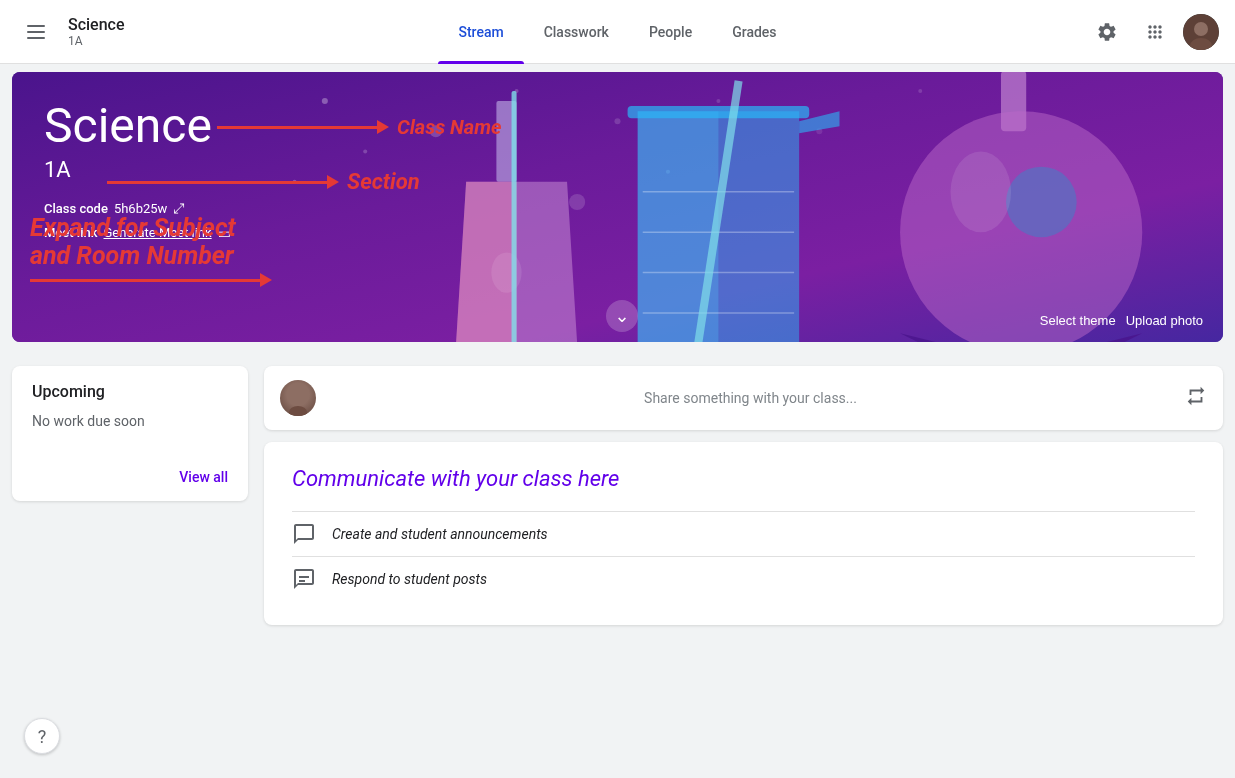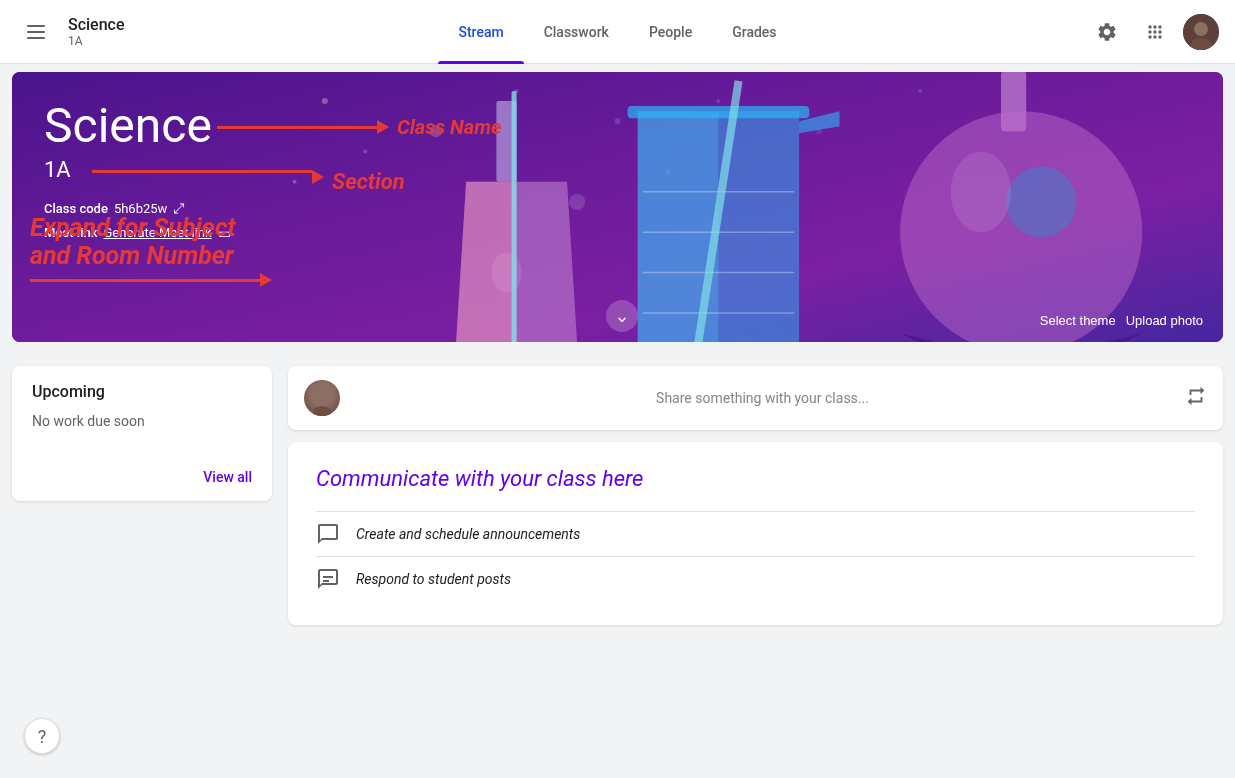--- a/index.html
+++ b/index.html
@@ -202,21 +202,21 @@
     
     .main-content {
       display: flex;
       gap: 16px;
       padding: 16px 12px;
       align-items: flex-start;
     }
 
     
     .sidebar {
-      width: 260px;
+      width: 236px;
       flex-shrink: 0;
     }
     .upcoming-card {
       background: #fff;
       border-radius: 8px;
       padding: 16px 20px;
       box-shadow: 0 1px 3px rgba(0,0,0,0.12);
     }
     .upcoming-title {
       font-size: 16px;
@@ -471,21 +471,21 @@
       <span class="banner-icon-small">▭</span>
     </div>
   </div>
 
   <div style="position:absolute; top:44px; left:205px; display:flex; align-items:center; z-index:5;">
     <div style="width:160px; height:3px; background:#e53935;"></div>
     <div style="width:0;height:0;border-top:7px solid transparent;border-bottom:7px solid transparent;border-left:12px solid #e53935;"></div>
     <span style="color:#e53935;font-size:20px;font-weight:700;font-style:italic;margin-left:8px;line-height:1.1;">Class Name</span>
   </div>
 
-  <div style="position:absolute; top:98px; left:80px; display:flex; z-index:5;">
+  <div style="position:absolute; top:98px; left:95px; display:flex; align-items:center; z-index:5;">
     <div style="width:220px; height:3px; background:#e53935;"></div>
     <div style="width:0;height:0;border-top:7px solid transparent;border-bottom:7px solid transparent;border-left:12px solid #e53935;"></div>
     <span style="color:#e53935;font-size:22px;font-weight:700;font-style:italic;margin-left:8px;line-height:1.1;">Section</span>
   </div>
 
   <div style="position:absolute; bottom:55px; left:18px; z-index:5;">
     <div style="color:#e53935;font-size:25px;font-weight:700;font-style:italic;line-height:1.1;">Expand for Subject<br>and Room Number</div>
     <div style="display:flex;align-items:center;margin-top:4px;">
       <div style="width:230px;height:3px;background:#e53935;"></div>
       <div style="width:0;height:0;border-top:7px solid transparent;border-bottom:7px solid transparent;border-left:12px solid #e53935;"></div>
@@ -522,21 +522,21 @@
       </div>
     </div>
 
     <div class="communicate-card">
       <div class="communicate-title">Communicate with your class here</div>
 
       <div class="communicate-item">
         <svg class="communicate-icon" viewBox="0 0 24 24" fill="#5f6368">
           <path d="M20 2H4c-1.1 0-2 .9-2 2v18l4-4h14c1.1 0 2-.9 2-2V4c0-1.1-.9-2-2-2zm0 14H6l-2 2V4h16v12z"></path>
         </svg>
-        <span class="communicate-item-text">Create and schedule announcements</span>
+        <span class="communicate-item-text">Create and student announcements</span>
       </div>
 
       <div class="communicate-item">
         <svg class="communicate-icon" viewBox="0 0 24 24" fill="#5f6368">
           <path d="M20 2H4c-1.1 0-2 .9-2 2v18l4-4h14c1.1 0 2-.9 2-2V4c0-1.1-.9-2-2-2zm0 14H6l-2 2V4h16v12zm-3-7H7v2h10V9zm-4 4H7v2h6v-2z"></path>
         </svg>
         <span class="communicate-item-text">Respond to student posts</span>
       </div>
     </div>
   </div>

